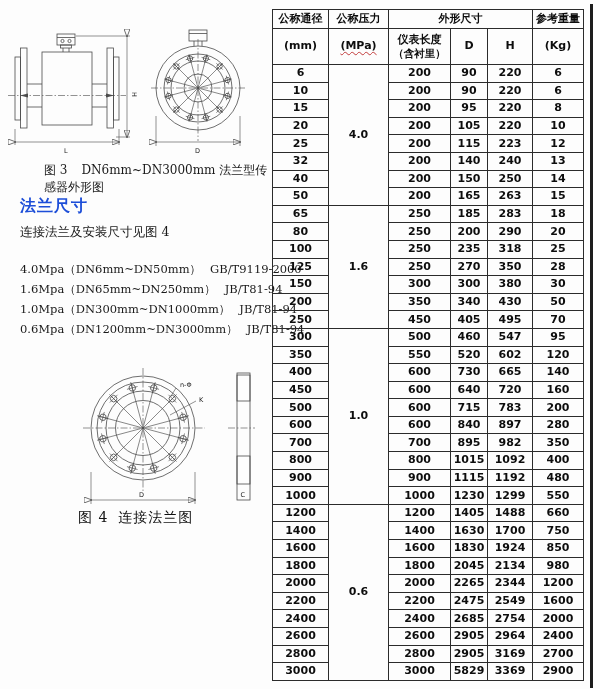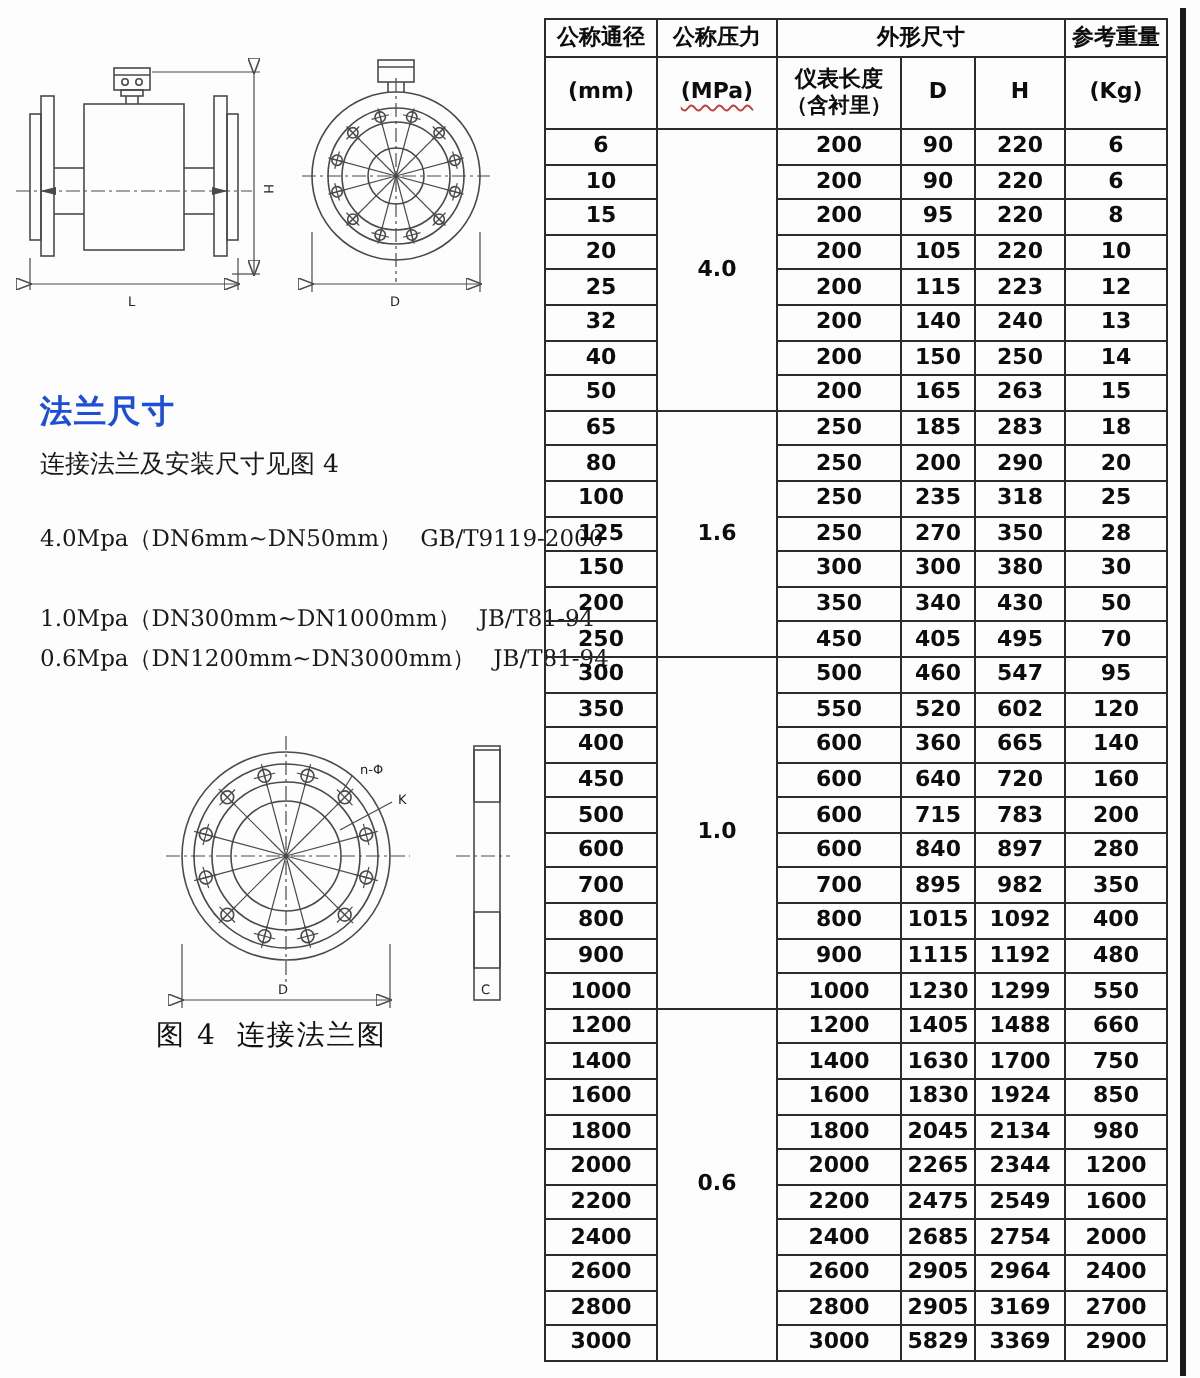--- a/index.html
+++ b/index.html
@@ -173,26 +173,32 @@
       <line x1="187" y1="25.5" x2="205" y2="25.5"></line>
       <line x1="192" y1="33" x2="192" y2="38"></line>
         <line x1="200" y1="33" x2="200" y2="38"></line>
 
       <line class="thin" x1="154" y1="108" x2="154" y2="138"></line>
       <line class="thin" x1="238" y1="108" x2="238" y2="138"></line>
       <line class="thin" x1="154" y1="134" x2="238" y2="134" marker-start="url(#arr3)" marker-end="url(#arr3)"></line>
       <text x="193" y="145">D</text>
     </svg>
 
+    <div class="fig3-caption">
+      <span>图 3</span><span class="cap-text">DN6mm~DN3000mm 法兰型传感器外形图</span>
+    </div>
 
     <div class="flange-heading">法兰尺寸</div>
     <div class="body-line l1">连接法兰及安装尺寸见图 4</div>
 
     <div class="spec-line s0">
       <span>4.0Mpa（DN6mm~DN50mm）</span><span class="std">GB/T9119-2000</span>
+    </div>
+    <div class="spec-line s1">
+      <span>1.6Mpa（DN65mm~DN250mm）</span><span class="std">JB/T81-94</span>
     </div>
     <div class="spec-line s2">
       <span>1.0Mpa（DN300mm~DN1000mm）</span><span class="std">JB/T81-94</span>
     </div>
     <div class="spec-line s3">
       <span>0.6Mpa（DN1200mm~DN3000mm）</span><span class="std">JB/T81-94</span>
     </div>
 
     <svg class="fig fig4" width="235" height="147" viewBox="0 0 235 147">
       <defs>
@@ -454,21 +460,21 @@
           <tr class="dr">
             <td>350</td>
             <td>550</td>
             <td>520</td>
             <td>602</td>
             <td>120</td>
           </tr>
           <tr class="dr">
             <td>400</td>
             <td>600</td>
-            <td>360</td>
+            <td>730</td>
             <td>665</td>
             <td>140</td>
           </tr>
           <tr class="dr">
             <td>450</td>
             <td>600</td>
             <td>640</td>
             <td>720</td>
             <td>160</td>
           </tr>

